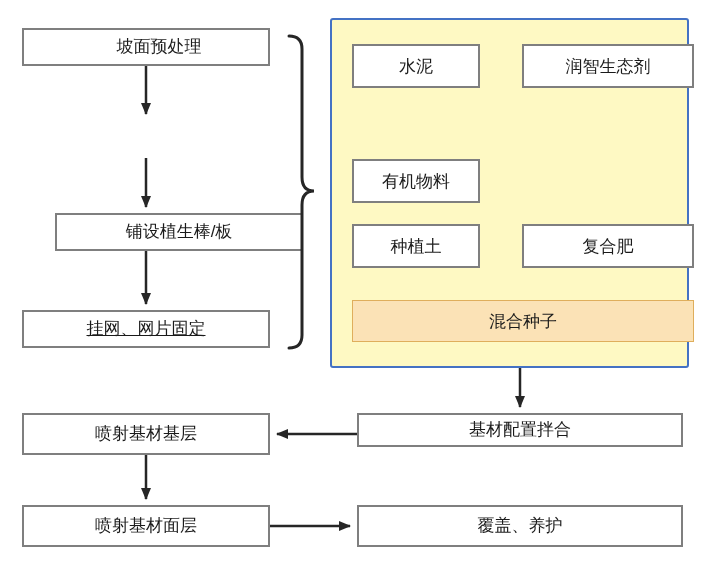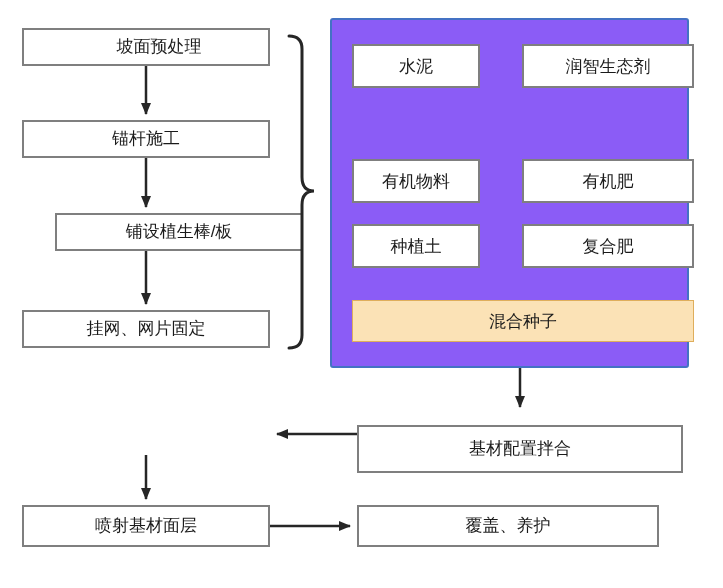--- a/index.html
+++ b/index.html
@@ -26,33 +26,33 @@
     align-items: center;
     justify-content: center;
     text-align: center;
     line-height: 1.1;
   }
   
   .step { left: 22px; width: 248px; height: 38px; }
   .step.s0 { top: 28px; padding-left: 26px; }
   .step.s1 { top: 120px; }
   .step.s2 { top: 213px; margin-left: 33px; }
-  .step.s3 { top: 310px; }
+  .step.s3 { top: 310px; text-decoration: underline; }
 
   
   .panel {
     position: absolute;
     box-sizing: border-box;
     left: 330px;
     top: 18px;
     width: 359px;
     height: 350px;
     border: 2px solid var(--panel_border, #4472C4);
     border-radius: 3px;
-    background: #8b5cf6;
+    background: #fef9c3;
   }
   .m-box {
     position: absolute;
     box-sizing: border-box;
     border: 2px solid var(--box_border, #7F7F7F);
     background: #ffffff;
     color: #1a1a1a;
     font-size: 17px;
     display: flex;
     align-items: center;
@@ -67,24 +67,24 @@
   .m-box.seed {
     left: 20px;
     top: 280px;
     width: 342px;
     height: 42px;
     background: var(--highlight_fill, #FBE2B6);
     border: 1.5px solid var(--highlight_border, #DFAE5C);
   }
 
   
-  .mixing  { left: 357px; top: 413px; width: 326px; height: 48px; margin-top: 12px; }
+  .mixing  { left: 357px; top: 413px; width: 326px; height: 34px; }
   .base    { left: 22px;  top: 413px; width: 248px; height: 42px; }
   .surface { left: 22px;  top: 505px; width: 248px; height: 42px; }
-  .cover   { left: 357px; top: 505px; width: 302px; height: 42px; }
+  .cover   { left: 357px; top: 505px; width: 326px; height: 42px; }
 
   
   .overlay {
     position: absolute;
     left: 0; top: 0;
     width: 723px;
     height: 588px;
     pointer-events: none;
   }
   .arrow {
@@ -99,35 +99,34 @@
     stroke-linecap: round;
   }
   #arrowhead path { fill: var(--arrow_color, #262626); }
 </style>
 </head>
 <body>
 
 <div class="canvas">
 
   <div class="node step s0">坡面预处理</div>
-  <div class="node step s1">锚杆施工</div>
   <div class="node step s2">铺设植生棒/板</div>
   <div class="node step s3">挂网、网片固定</div>
 
   <div class="panel">
     <div class="m-box c1 r1">水泥</div>
     <div class="m-box c2 r1">润智生态剂</div>
     <div class="m-box c1 r2">有机物料</div>
-    <div class="m-box c2 r2">有机肥</div>
     <div class="m-box c2 r3">复合肥</div>
     <div class="m-box c1 r3">种植土</div>
     <div class="m-box seed">混合种子</div>
   </div>
 
   <div class="node mixing">基材配置拌合</div>
+  <div class="node base">喷射基材基层</div>
   <div class="node surface">喷射基材面层</div>
   <div class="node cover">覆盖、养护</div>
 
   <svg class="overlay" viewBox="0 0 723 588" xmlns="http://www.w3.org/2000/svg">
     <defs>
       <marker id="arrowhead" markerUnits="userSpaceOnUse" markerWidth="14" markerHeight="12" refX="12" refY="6" orient="auto">
         <path d="M1,1 L13,6 L1,11 Z"></path>
       </marker>
     </defs>
 

